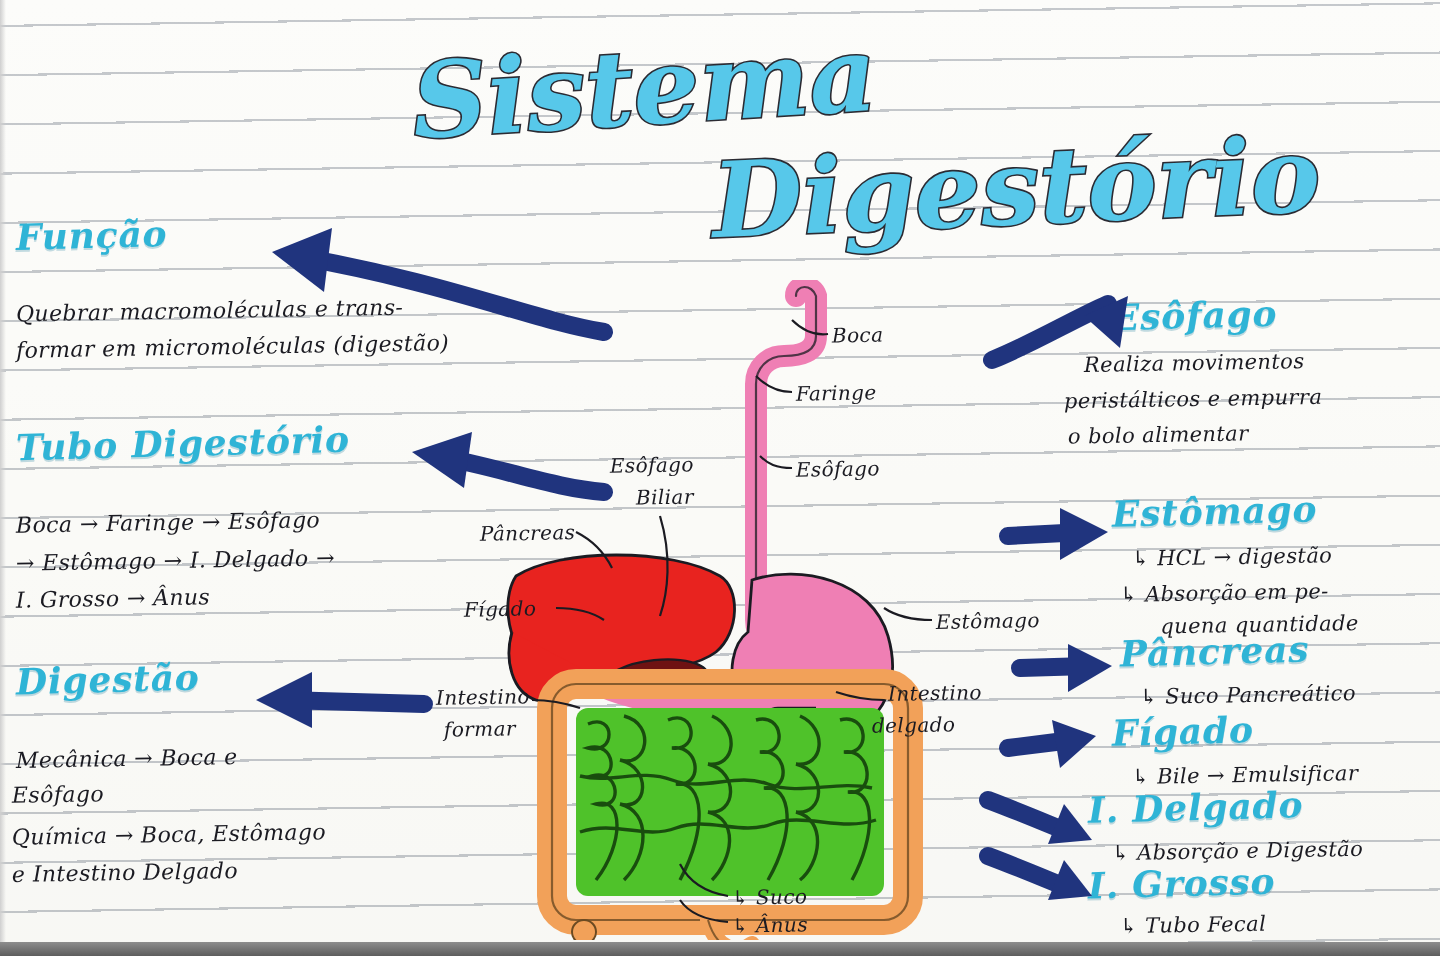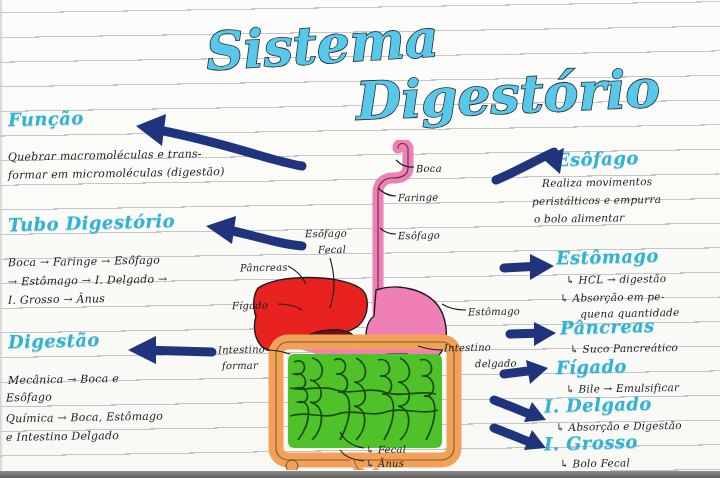--- a/index.html
+++ b/index.html
@@ -132,21 +132,21 @@
   <div class="hd head-txt" style="left:560px;top:316px;transform:rotate(-1.5deg);">Pâncreas</div>
   <div class="hw sub" style="left:570px;top:343px;transform:rotate(-1deg);">↳ Suco Pancreático</div>
 
   <div class="hd head-txt" style="left:556px;top:356px;transform:rotate(-1.5deg);">Fígado</div>
   <div class="hw sub" style="left:566px;top:383px;transform:rotate(-1deg);">↳ Bile → Emulsificar</div>
 
   <div class="hd head-txt" style="left:544px;top:394px;transform:rotate(-1.5deg);">I. Delgado</div>
   <div class="hw sub" style="left:556px;top:421px;transform:rotate(-1deg);">↳ Absorção e Digestão</div>
 
   <div class="hd head-txt" style="left:544px;top:432px;transform:rotate(-1.5deg);">I. Grosso</div>
-  <div class="hw sub" style="left:560px;top:458px;transform:rotate(-1deg);">↳ Bolo Fecal</div>
+  <div class="hw sub" style="left:560px;top:458px;transform:rotate(-1deg);">↳ Tubo Fecal</div>
 
   <div id="anatomy">
     <svg width="240" height="330" viewBox="0 0 240 330">
 
       <path d="M148 8 C148 2 156 2 158 8 L158 28 C158 36 150 38 142 38
                C134 38 128 44 128 52 L128 170 C128 178 134 182 140 182" fill="none" stroke="#ef7fb4" stroke-width="11" stroke-linecap="round"></path>
       <path d="M148 8 C148 2 156 2 158 8 L158 28 C158 36 150 38 142 38
                C134 38 128 44 128 52 L128 170 C128 178 134 182 140 182" fill="none" stroke="#1b1b22" stroke-width="1.1" stroke-linecap="round" opacity=".75"></path>
 
       <path d="M126 150 C150 142 186 150 194 178 C202 206 188 224 166 230
@@ -184,29 +184,29 @@
       <path d="M104 320 C108 334 118 338 126 332" fill="none" stroke="#f2a159" stroke-width="8" stroke-linecap="round"></path>
       <path d="M104 320 C108 334 118 338 126 332" fill="none" stroke="#6b4a22" stroke-width="1" opacity=".8"></path>
       <circle cx="42" cy="326" r="6" fill="#f2a159" stroke="#6b4a22" stroke-width="1"></circle>
     </svg>
   </div>
 
   <div class="hw lbl" style="left:416px;top:163px;transform:rotate(-1deg);font-style:italic;">Boca</div>
   <div class="hw lbl" style="left:398px;top:192px;transform:rotate(-1deg);">Faringe</div>
   <div class="hw lbl" style="left:398px;top:230px;transform:rotate(-1deg);">Esôfago</div>
   <div class="hw lbl" style="left:305px;top:228px;transform:rotate(-1deg);">Esôfago</div>
-  <div class="hw lbl" style="left:318px;top:244px;transform:rotate(-1deg);">Fecal</div>
+  <div class="hw lbl" style="left:318px;top:244px;transform:rotate(-1deg);">Biliar</div>
   <div class="hw lbl" style="left:240px;top:262px;transform:rotate(-1deg);">Pâncreas</div>
   <div class="hw lbl" style="left:232px;top:300px;transform:rotate(-1deg);">Fígado</div>
   <div class="hw lbl" style="left:468px;top:306px;transform:rotate(-1deg);">Estômago</div>
   <div class="hw lbl" style="left:444px;top:342px;transform:rotate(-1deg);">Intestino</div>
-  <div class="hw lbl" style="left:475px;top:358px;transform:rotate(-1deg);">delgado</div>
+  <div class="hw lbl" style="left:436px;top:358px;transform:rotate(-1deg);">delgado</div>
   <div class="hw lbl" style="left:218px;top:344px;transform:rotate(-1deg);">Intestino</div>
   <div class="hw lbl" style="left:222px;top:360px;transform:rotate(-1deg);">formar</div>
-  <div class="hw lbl" style="left:366px;top:444px;transform:rotate(-1deg);">↳ Fecal</div>
+  <div class="hw lbl" style="left:366px;top:444px;transform:rotate(-1deg);">↳ Suco</div>
   <div class="hw lbl" style="left:366px;top:458px;transform:rotate(-1deg);">↳ Ânus</div>
 
   <svg id="leaders">
     <g stroke="#1b1b22" stroke-width="1.1" fill="none">
       <path d="M414 167 C406 168 400 164 396 160"></path>
       <path d="M396 196 C388 196 382 192 378 188"></path>
       <path d="M396 234 C388 234 384 232 380 228"></path>
       <path d="M330 258 C336 278 334 296 330 308"></path>
       <path d="M288 266 C296 270 302 276 306 284"></path>
       <path d="M278 304 C288 304 296 306 302 310"></path>

